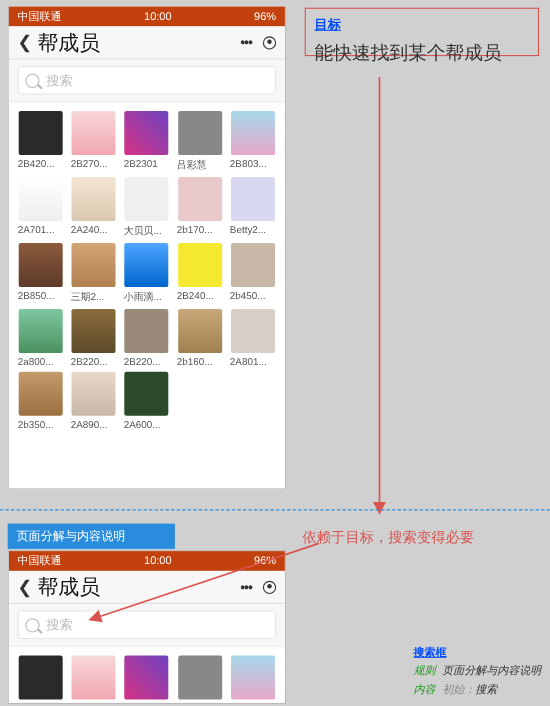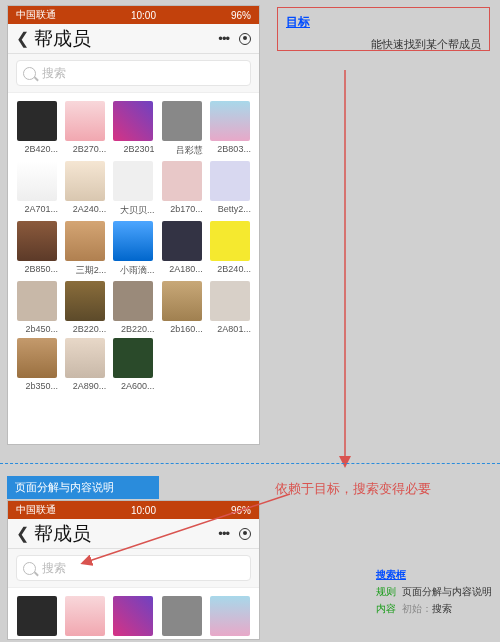--- a/index.html
+++ b/index.html
@@ -38,35 +38,35 @@
   .av15 { background: #f5e92f; }
   .av16 { background: #c8b8a8; }
   .av17 { background: linear-gradient(#7ec8a0,#4a9060); }
   .av18 { background: linear-gradient(#8a6d3b,#5c4a2a); }
   .av19 { background: #9a8a7a; }
   .av20 { background: linear-gradient(#c8a878,#a08050); }
   .av21 { background: #d8d0c8; }
   .av22 { background: linear-gradient(#c49a6c,#9a7040); }
   .av23 { background: linear-gradient(#e8d8c8,#c8b8a8); }
   .av24 { background: #2a4a2a; }
-  .caption { font-size: 9px; color: #555; margin-top: 3px; white-space: nowrap; overflow: hidden; text-overflow: ellipsis; width: 42px; text-align: right; }
+  .caption { font-size: 9px; color: #555; margin-top: 3px; white-space: nowrap; overflow: hidden; text-overflow: ellipsis; width: 42px; text-align: left; }
 
   .goalbox { position: absolute; left: 277px; top: 7px; width: 213px; height: 44px; border: 1px solid #d9534f; background: #fff0; padding: 6px 8px; }
   .goalbox .gtitle { color: #004cff; font-size: 12px; text-decoration: underline; font-weight: 600; }
-  .goalbox .gdesc { font-size: 11px; color: #333; margin-top: 6px; text-align: right; }
+  .goalbox .gdesc { font-size: 17px; color: #333; margin-top: 6px; }
 
   .divider { position: absolute; left: 0; top: 463px; width: 500px; border-top: 1.5px dashed #2a8cdc; }
 
   .sectionbar { position: absolute; left: 7px; top: 476px; background: #2a8cdc; color: #fff; font-size: 11px; padding: 4px 8px; width: 152px; }
 
   .redtext { position: absolute; left: 275px; top: 480px; color: #d9534f; font-size: 13px; }
 
-  .searchinfo { position: absolute; left: 376px; top: 567px; width: 120px; font-size: 10px; line-height: 1.5; }
+  .searchinfo { position: absolute; left: 376px; top: 586px; width: 120px; font-size: 10px; line-height: 1.5; }
   .searchinfo .sititle { color: #004cff; font-weight: 600; text-decoration: underline; }
-  .searchinfo .row { display: flex; margin-top: 2px; }
+  .searchinfo .row { display: flex; margin-top: 2px; font-style: italic; }
   .searchinfo .lbl { color: #1a9c1a; margin-right: 6px; }
   .searchinfo .val { color: #333; }
   .searchinfo .sub { color: #888; }
 
   svg.arrow { position: absolute; pointer-events: none; }
 
   .dots-icon { font-size: 13px; letter-spacing: -1px; color:#333; }
   .target-icon { display:inline-block; width:12px; height:12px; border:1.5px solid #333; border-radius:50%; position:relative; }
   .target-icon::after { content:""; position:absolute; width:4px; height:4px; background:#333; border-radius:50%; left:2.5px; top:2.5px; }
 </style>
@@ -140,30 +140,30 @@
       </div>
       <div class="cell">
         <div class="avatar av11"></div>
         <div class="caption">三期2...</div>
       </div>
       <div class="cell">
         <div class="avatar av12"></div>
         <div class="caption">小雨滴...</div>
       </div>
       <div class="cell">
-        <div class="avatar av13"></div>
-        <div class="caption">2A180...</div>
-      </div>
-      <div class="cell">
         <div class="avatar av15"></div>
         <div class="caption">2B240...</div>
       </div>
       <div class="cell">
         <div class="avatar av16"></div>
         <div class="caption">2b450...</div>
+      </div>
+      <div class="cell">
+        <div class="avatar av17"></div>
+        <div class="caption">2a800...</div>
       </div>
       <div class="cell">
         <div class="avatar av18"></div>
         <div class="caption">2B220...</div>
       </div>
       <div class="cell">
         <div class="avatar av19"></div>
         <div class="caption">2B220...</div>
       </div>
       <div class="cell">

